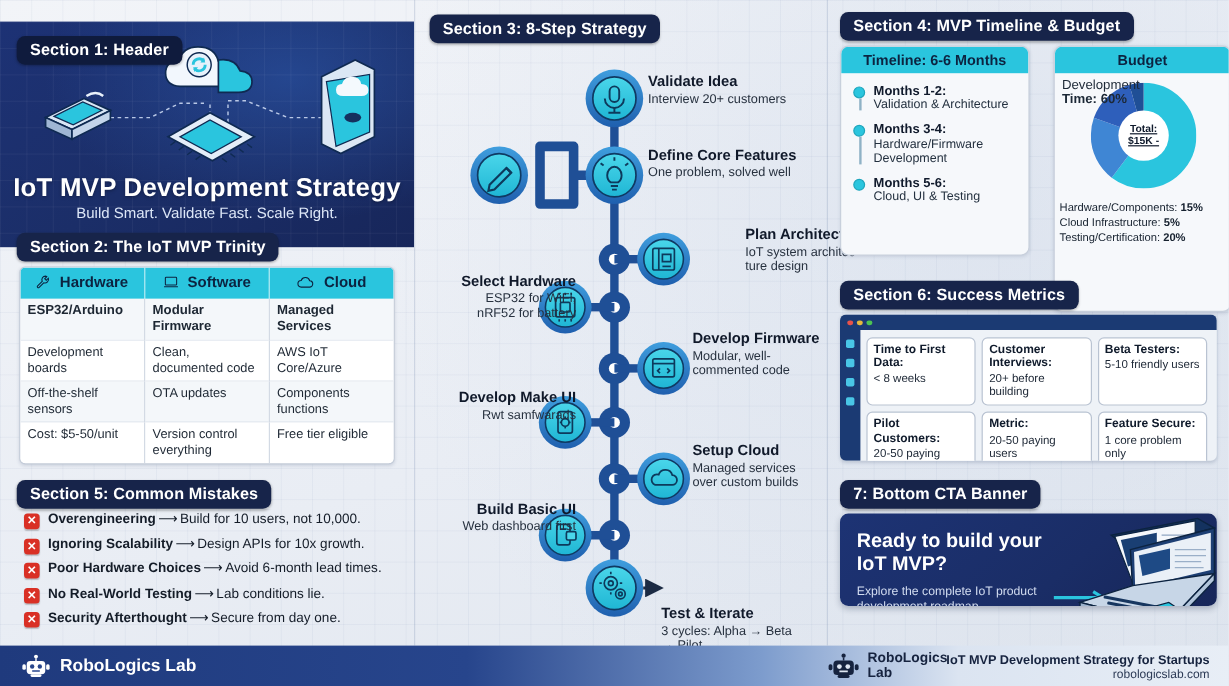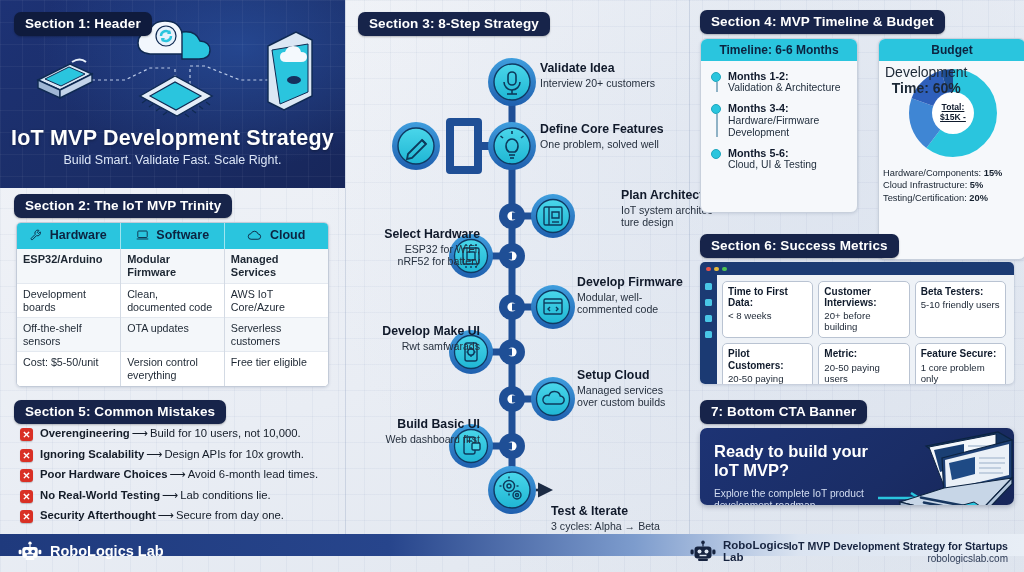--- a/index.html
+++ b/index.html
@@ -41,21 +41,21 @@
     font-weight:bold;
     padding:4px 11px 5px 11px;
     border-radius:7px;
     letter-spacing:.1px;
     white-space:nowrap;
     box-shadow:0 1px 2px rgba(0,0,0,.25);
   }
 
   
   .hero{
-    position:absolute; left:0; top:0; width:345px; height:188px;
+    position:absolute; left:0; top:18px; width:345px; height:188px;
     background:
       radial-gradient(ellipse at 70% 25%, rgba(45,90,175,.55) 0%, rgba(26,48,106,0) 60%),
       linear-gradient(145deg,#1d3275 0%,#1b2e68 50%,#17265a 100%);
     overflow:hidden;
   }
   .hero:after{
     content:""; position:absolute; inset:0;
     background-image:
       linear-gradient(to right, rgba(255,255,255,.045) 1px, transparent 1px),
       linear-gradient(to bottom, rgba(255,255,255,.045) 1px, transparent 1px);
@@ -140,21 +140,21 @@
     background:#2ac5de; border-radius:50%; border:1.5px solid #1ea6bd;
   }
   .tl-line{
     position:absolute; left:4.5px; top:12px; width:2px; bottom:2px;
     background:#8fb2c6;
   }
   .tl-item:last-child .tl-line{ display:none; }
   .tl-t{ font-size:10.8px; font-weight:bold; color:#101a2c; line-height:1.15; }
   .tl-s{ font-size:10.4px; color:#23303f; line-height:1.16; }
 
-  .bd-note{ position:absolute; left:6px; top:26px; font-size:14px; color:#1c2836; line-height:1.12; z-index:3;text-align:center;}
+  .bd-note{ position:absolute; left:6px; top:26px; font-size:11px; color:#1c2836; line-height:1.12; z-index:3;}
   .bd-note b{ font-weight:bold; }
   .donut-wrap{ position:absolute; left:30px; top:30px; width:88px; height:88px; }
   .donut-center{
     position:absolute; left:50%; top:50%; transform:translate(-50%,-50%);
     width:42px; height:42px; border-radius:50%; background:#fff;
     display:flex; flex-direction:column; align-items:center; justify-content:center;
     font-size:8.6px; font-weight:bold; color:#0f1a2c; line-height:1.12; text-align:center;text-decoration:underline;
   }
   .bd-legend{ position:absolute; left:4px; top:128px; width:142px; }
   .bd-legend div{ font-size:9.3px; color:#16212f; line-height:1.33; white-space:nowrap; }
@@ -189,21 +189,21 @@
   }
   .cta-h{ position:absolute; left:14px; top:14px; width:180px; color:#fff;
           font-size:16.5px; font-weight:bold; line-height:1.13; }
   .cta-s{ position:absolute; left:14px; top:60px; width:160px; color:#d3ddf1;
           font-size:10.2px; line-height:1.2; }
   .cta-arrow{ position:absolute; left:178px; top:63px; }
   .cta-laptop{ position:absolute; right:-4px; top:2px; }
 
   
   .footer{
-    position:absolute; left:0; bottom:16px; width:1024px; height:22px;
+    position:absolute; left:0; bottom:0; width:1024px; height:34px;
     background:linear-gradient(90deg,#1f3a7d 0%,#27458c 38%,#7d9ccd 62%,#dbe4f1 78%,#e8eef6 100%);
   }
   .f-left{ position:absolute; left:18px; top:7px; display:flex; align-items:center; gap:8px; }
   .f-left .nm{ color:#fff; font-size:14.5px; font-weight:bold; }
   .f-mid{ position:absolute; left:690px; top:5px; display:flex; align-items:center; gap:7px; }
   .f-mid .nm{ color:#16233f; font-size:11.5px; font-weight:bold; line-height:1.08; }
   .f-right{ position:absolute; right:16px; top:6px; text-align:right; }
   .f-right .l1{ font-size:10.6px; font-weight:bold; color:#16233f; }
   .f-right .l2{ font-size:10px; color:#2c3a55; margin-top:1px; }
 </style>
@@ -307,21 +307,21 @@
             <td>Managed Services</td>
           </tr>
           <tr>
             <td>Development boards</td>
             <td>Clean, documented code</td>
             <td>AWS IoT Core/Azure</td>
           </tr>
           <tr>
             <td>Off-the-shelf sensors</td>
             <td>OTA updates</td>
-            <td>Serverless customers</td>
+            <td>Components functions</td>
           </tr>
           <tr>
             <td>Cost: $5-50/unit</td>
             <td>Version control everything</td>
             <td>Free tier eligible</td>
           </tr>
         </tbody>
       </table>
     </div>
 

